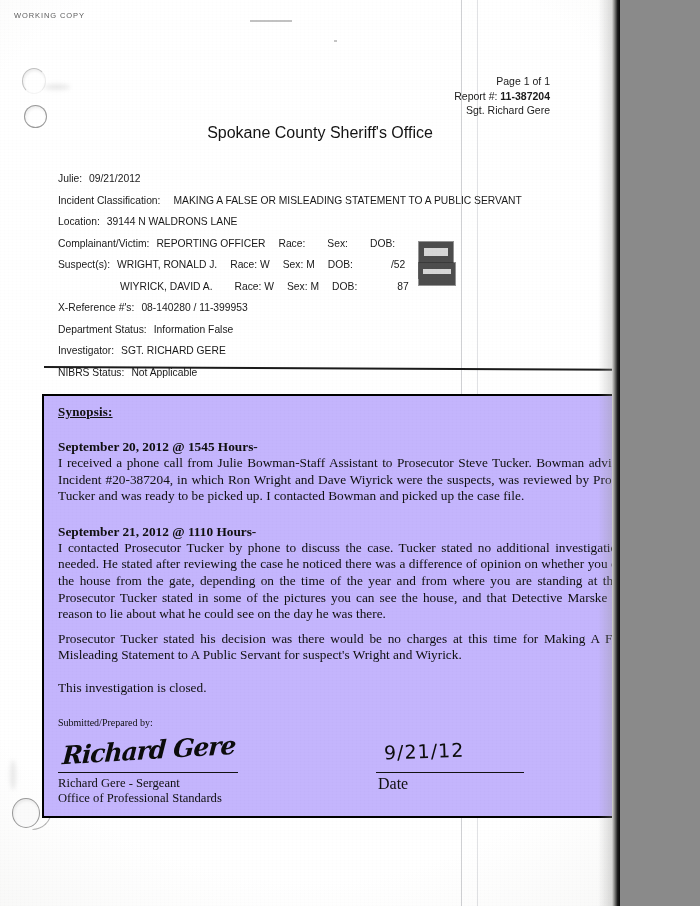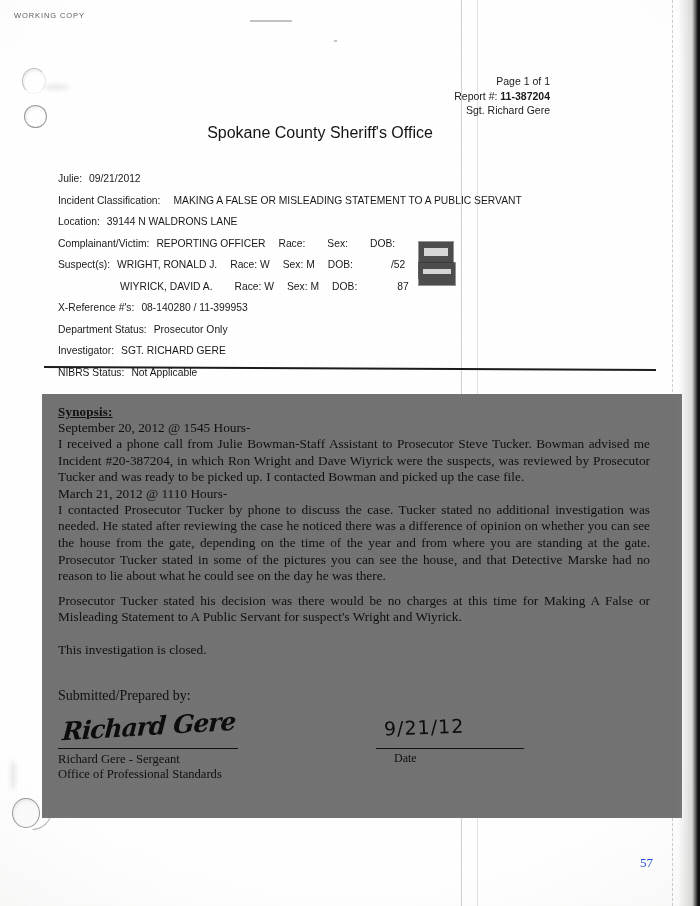--- a/index.html
+++ b/index.html
@@ -2,21 +2,21 @@
 <html><head>
 <meta charset="utf-8">
 <style>
   html, body {
     margin: 0;
     padding: 0;
     background: #8a8a8a;
   }
   #page {
     position: relative;
-    width: 700px;
+    width: 620px;
     height: 906px;
     overflow: hidden;
     background: #ffffff;
     font-family: "Liberation Sans", sans-serif;
     color: #1a1a1a;
   }
   
   .paper {
     position: absolute;
     left: 0; top: 0; right: 0; bottom: 0;
@@ -184,57 +184,58 @@
     transform-origin: left center;
   }
 
   
   .synopsis-panel {
     position: absolute;
     left: 42px;
     top: 394px;
     width: 640px;
     height: 424px;
-    background: #737373;
-    border: 2px solid #737373;
+    background: #c4b5fd;
+    border: 2px solid #000000;
     box-sizing: border-box;
     font-family: "Liberation Serif", serif;
     color: #101010;
     overflow: hidden;
   }
   .synopsis-inner {
     position: absolute;
     left: 14px;
     top: 8px;
     right: 8px;
   }
   .syn-title {
     font-weight: bold;
     font-size: 13px;
     text-decoration: underline;
     letter-spacing: .2px;
   }
   .syn-date {
-    font-weight: normal;
+    font-weight: bold;
     font-size: 13.3px;
+    margin-top: 19px;
   }
   .syn-para {
     font-size: 13.3px;
     line-height: 16.6px;
     text-align: justify;
     margin-top: 0;
     width: 592px;
   }
   .syn-para.gap { margin-top: 8px; }
   .syn-para.gap2 { margin-top: 16px; }
 
   
   .sig-label {
-    font-size: 14px;
-    margin-top: 29px;
+    font-size: 10px;
+    margin-top: 20px;
   }
   .sig-wrap {
     position: relative;
     height: 74px;
     margin-top: 4px;
   }
   .signature {
     position: absolute;
     left: 4px;
     top: 4px;
@@ -274,23 +275,23 @@
   .date-rule {
     position: absolute;
     left: 318px;
     top: 40px;
     width: 148px;
     height: 1.5px;
     background: #111;
   }
   .date-label {
     position: absolute;
-    left: 336px;
+    left: 320px;
     top: 43px;
-    font-size: 12px;
+    font-size: 16px;
   }
 
   
   .page-num {
     position: absolute;
     left: 640px;
     top: 855px;
     font-size: 13px;
     color: #1d4ed8;
     font-family: Liberation Serif, serif;
@@ -353,21 +354,21 @@
 
     <div class="row indent">
       <span>WIYRICK, DAVID A.</span><span class="sp sp4"></span><span>Race:</span> <span>W</span><span class="sp sp3"></span><span>Sex:</span> <span>M</span><span class="sp sp3"></span><span>DOB:</span><span class="sp" style="width:40px;"></span><span>87</span>
     </div>
 
     <div class="row">
       <span>X-Reference #'s:</span><span class="sp sp2"></span><span>08-140280 / 11-399953</span>
     </div>
 
     <div class="row">
-      <span>Department Status:</span><span class="sp sp2"></span><span>Prosecutor Only</span>
+      <span>Department Status:</span><span class="sp sp2"></span><span>Information False</span>
     </div>
 
     <div class="row">
       <span>Investigator:</span><span class="sp sp2"></span><span>SGT. RICHARD GERE</span>
     </div>
 
     <div class="row">
       <span>NIBRS Status:</span><span class="sp sp2"></span><span>Not Applicable</span>
     </div>
   </div>
@@ -379,21 +380,21 @@
 
   <div class="hr-heavy"></div>
 
   <div class="synopsis-panel">
     <div class="synopsis-inner">
       <div class="syn-title">Synopsis:</div>
 
       <div class="syn-date">September 20, 2012 @ 1545 Hours-</div>
       <div class="syn-para">I received a phone call from Julie Bowman-Staff Assistant to Prosecutor Steve Tucker. Bowman advised me Incident #20-387204, in which Ron Wright and Dave Wiyrick were the suspects, was reviewed by Prosecutor Tucker and was ready to be picked up.  I contacted Bowman and picked up the case file.</div>
 
-      <div class="syn-date">March 21, 2012 @ 1110 Hours-</div>
+      <div class="syn-date">September 21, 2012 @ 1110 Hours-</div>
       <div class="syn-para">I contacted Prosecutor Tucker by phone to discuss the case.  Tucker stated no additional investigation was needed.  He stated after reviewing the case he noticed there was a difference of opinion on whether you can see the house from the gate, depending on the time of the year and from where you are standing at the gate.  Prosecutor Tucker stated in some of the pictures you can see the house, and that Detective Marske had no reason to lie about what he could see on the day he was there.</div>
 
       <div class="syn-para gap">Prosecutor Tucker stated his decision was there would be no charges at this time for Making A False or Misleading Statement to A Public Servant for suspect's Wright and Wiyrick.</div>
 
       <div class="syn-para gap2">This investigation is closed.</div>
 
       <div class="sig-label">Submitted/Prepared by:</div>
 
       <div class="sig-wrap">
         <div class="signature">Richard Gere</div>

